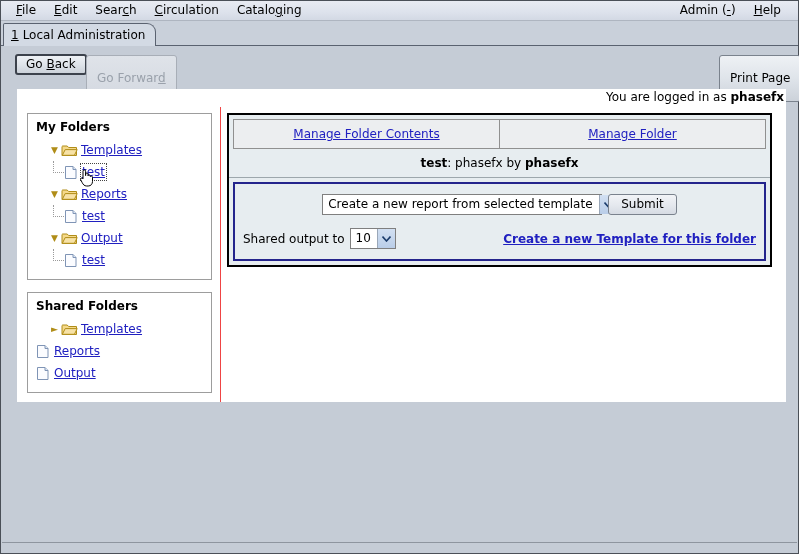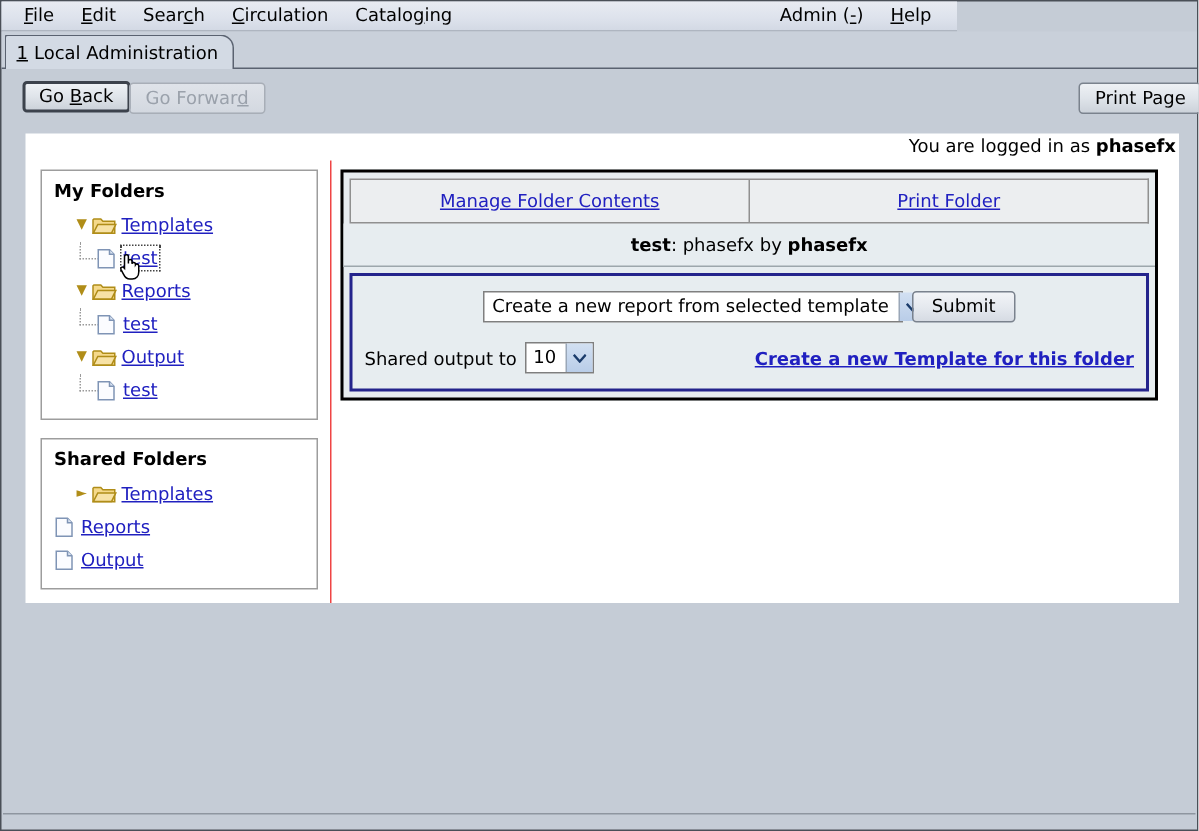--- a/index.html
+++ b/index.html
@@ -21,21 +21,21 @@
     height: 554px;
     box-sizing: border-box;
     background: #c5ccd6;
     border: 1px solid #4a4f57;
   }
 
   
   .menubar {
     position: absolute;
     left: 0; top: 0;
-    width: 637px;
+    width: 797px;
     height: 20px;
     background: linear-gradient(to bottom, #e8ebf2 0%, #dde2ec 60%, #d3d9e4 100%);
     border-bottom: 1px solid #aeb5c0;
     display: flex;
     align-items: center;
     box-sizing: border-box;
   }
   .menu-left { display: flex; align-items: center; padding-left: 6px; }
   .menu-right { margin-left: auto; display: flex; align-items: center; padding-right: 8px; }
   .menu-item {
@@ -94,21 +94,21 @@
     box-sizing: border-box;
   }
   .btn {
     position: absolute;
     font-family: "DejaVu Sans", "Liberation Sans", sans-serif;
     font-size: 12px;
     line-height: 13px;
     background: linear-gradient(to bottom, #eef1f5 0%, #dfe4ea 50%, #ccd2da 100%);
     border: 1px solid #7a828d;
     border-radius: 3px;
-    padding: 3px 10px;
+    padding: 16px 10px;
     color: #000;
     cursor: pointer;
     white-space: nowrap;
   }
   .btn.default-btn {
     border: 2px solid #3c424c;
     padding: 2px 9px;
   }
   .btn.disabled {
     color: #9aa1ab;
@@ -492,21 +492,21 @@
       </div>
 
       <div class="main">
         <div class="panel">
 
           <div class="tabs-row">
             <div class="ptab">
               <a>Manage Folder Contents</a>
             </div>
             <div class="ptab">
-              <a>Print Folder</a>
+              <a>Manage Folder</a>
             </div>
           </div>
 
           <div class="createdby">
             <b>test</b><span>: phasefx by </span><b>phasefx</b>
           </div>
 
           <div class="formbox">
 
             <div class="form-row-1">

